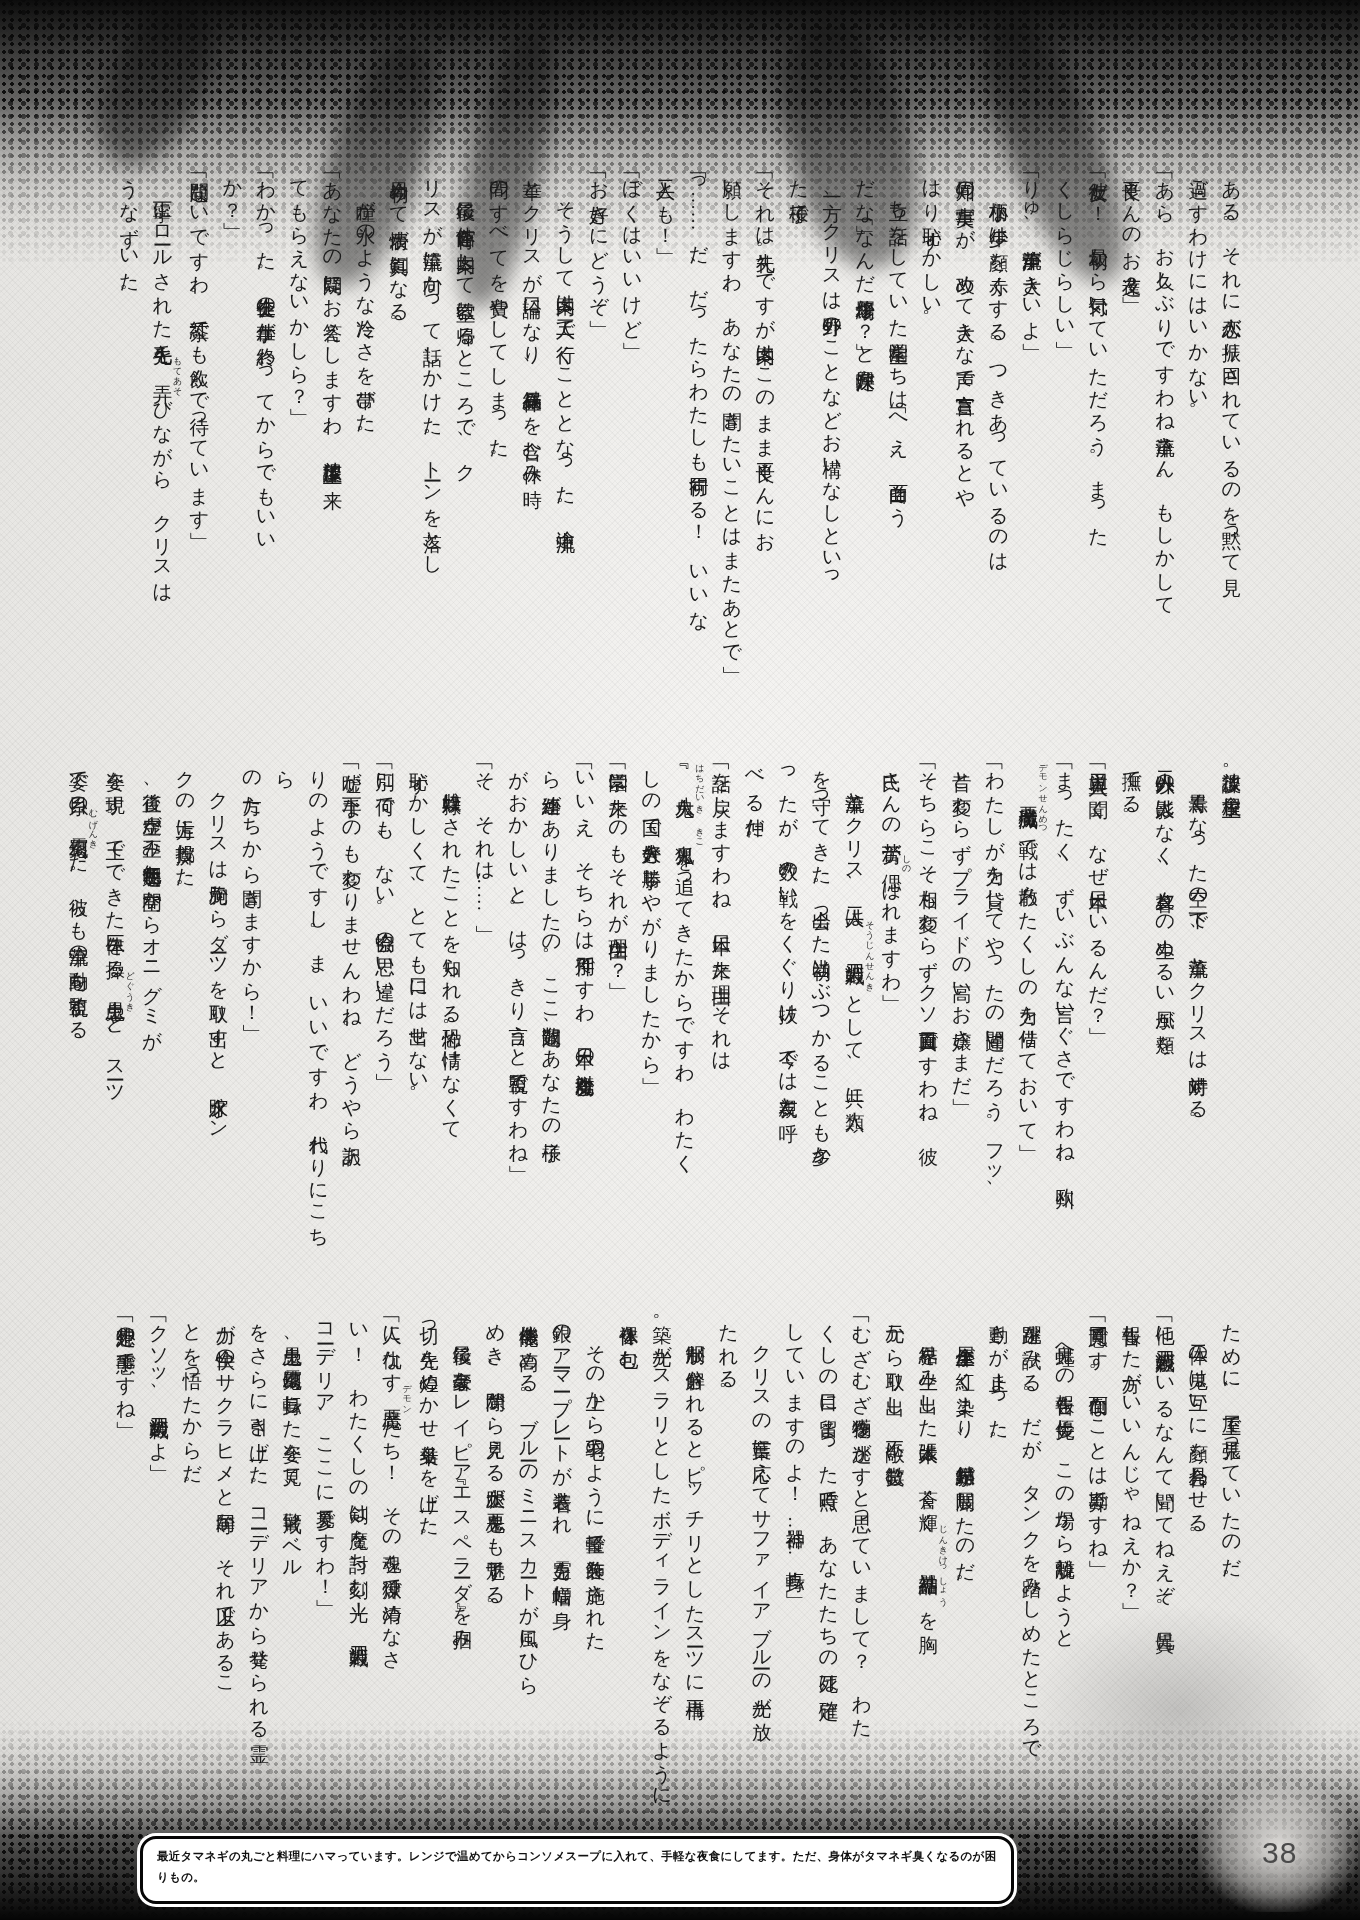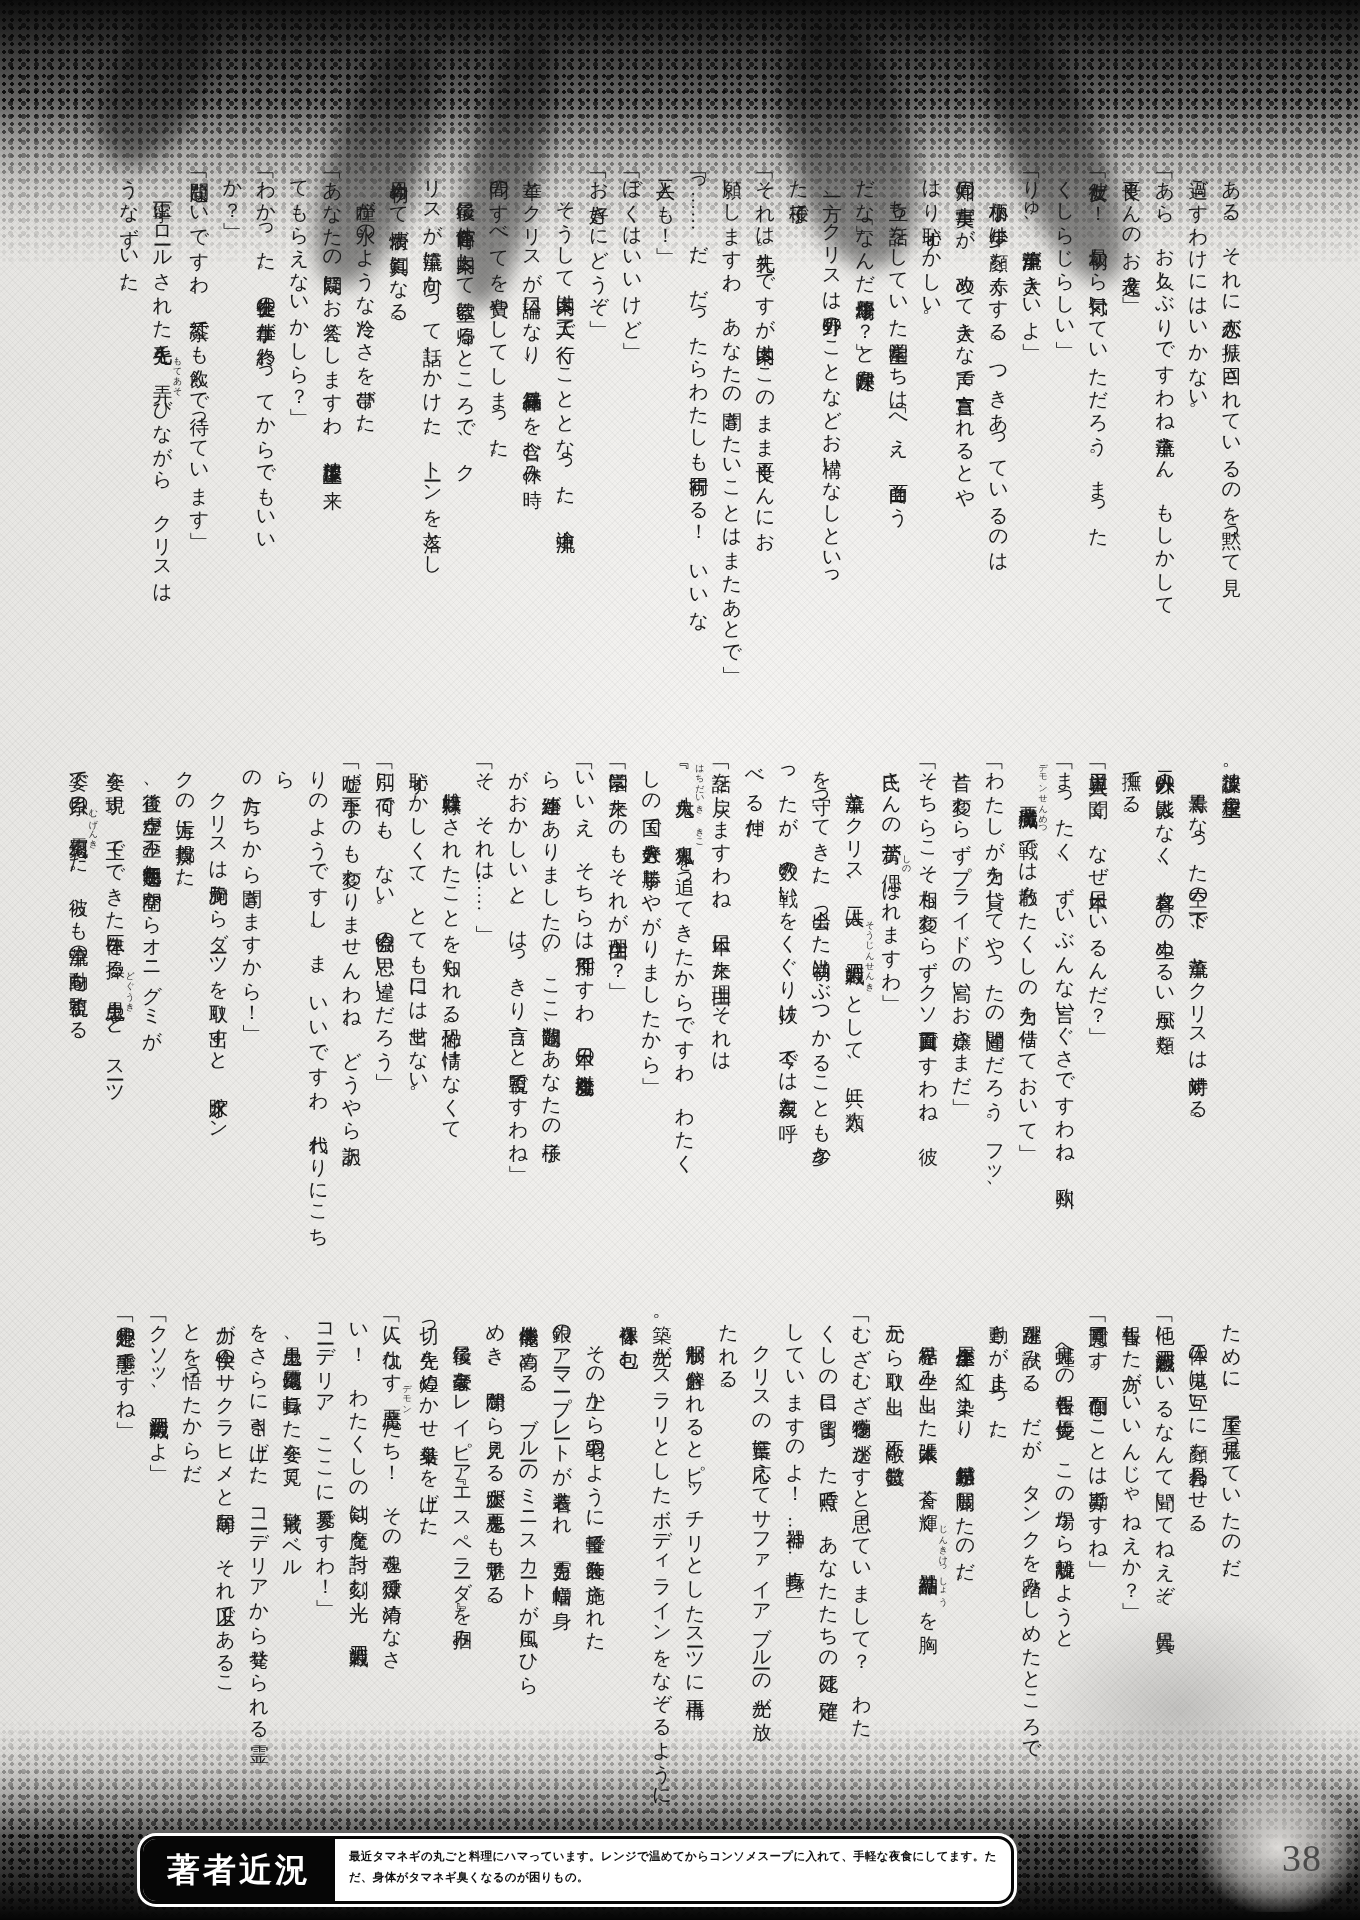--- a/index.html
+++ b/index.html
@@ -77,22 +77,22 @@
     width:192px;flex:0 0 auto;background:#060606;color:#fff;
     display:flex;align-items:center;justify-content:center;
     font-size:33px;font-weight:bold;letter-spacing:3px;
   }
   .author-text{
     flex:1;padding:7px 14px 8px 14px;color:#111;
     font-size:11.5px;font-weight:bold;line-height:1.85;letter-spacing:.3px;
   }
   .page-number{
     position:absolute;left:1262px;top:1836px;
-    font-family:Liberation Serif, serif;
-    font-size:38px;color:#4a4a4a;letter-spacing:1px;margin-left:20px;
+    font-family:Liberation Sans, sans-serif;
+    font-size:30px;color:#4a4a4a;letter-spacing:1px;
   }
 </style>
 </head>
 <body>
 
 <div class="page">
   <div class="texture"></div>
 
   <div class="halftone top"></div>
   <div class="streak s1"></div>
@@ -208,18 +208,17 @@
       <div class="col">とを悟ったからだ。</div>
       <div class="col">「クソッ、装刃戦姫かよ」</div>
       <div class="col">「想定外の事態ですね」</div>
     </section>
 
   <div class="blob-right"></div>
   <div class="halftone bottom"></div>
   <div class="light-patch"></div>
 
   <div class="author-pill">
-    <div class="author-label">著者近況</div>
     <div class="author-text">最近タマネギの丸ごと料理にハマっています。レンジで温めてからコンソメスープに入れて、手軽な夜食にしてます。ただ、身体がタマネギ臭くなるのが困りもの。</div>
   </div>
 
   <div class="page-number">38</div>
 </div>
 
 </body></html>

